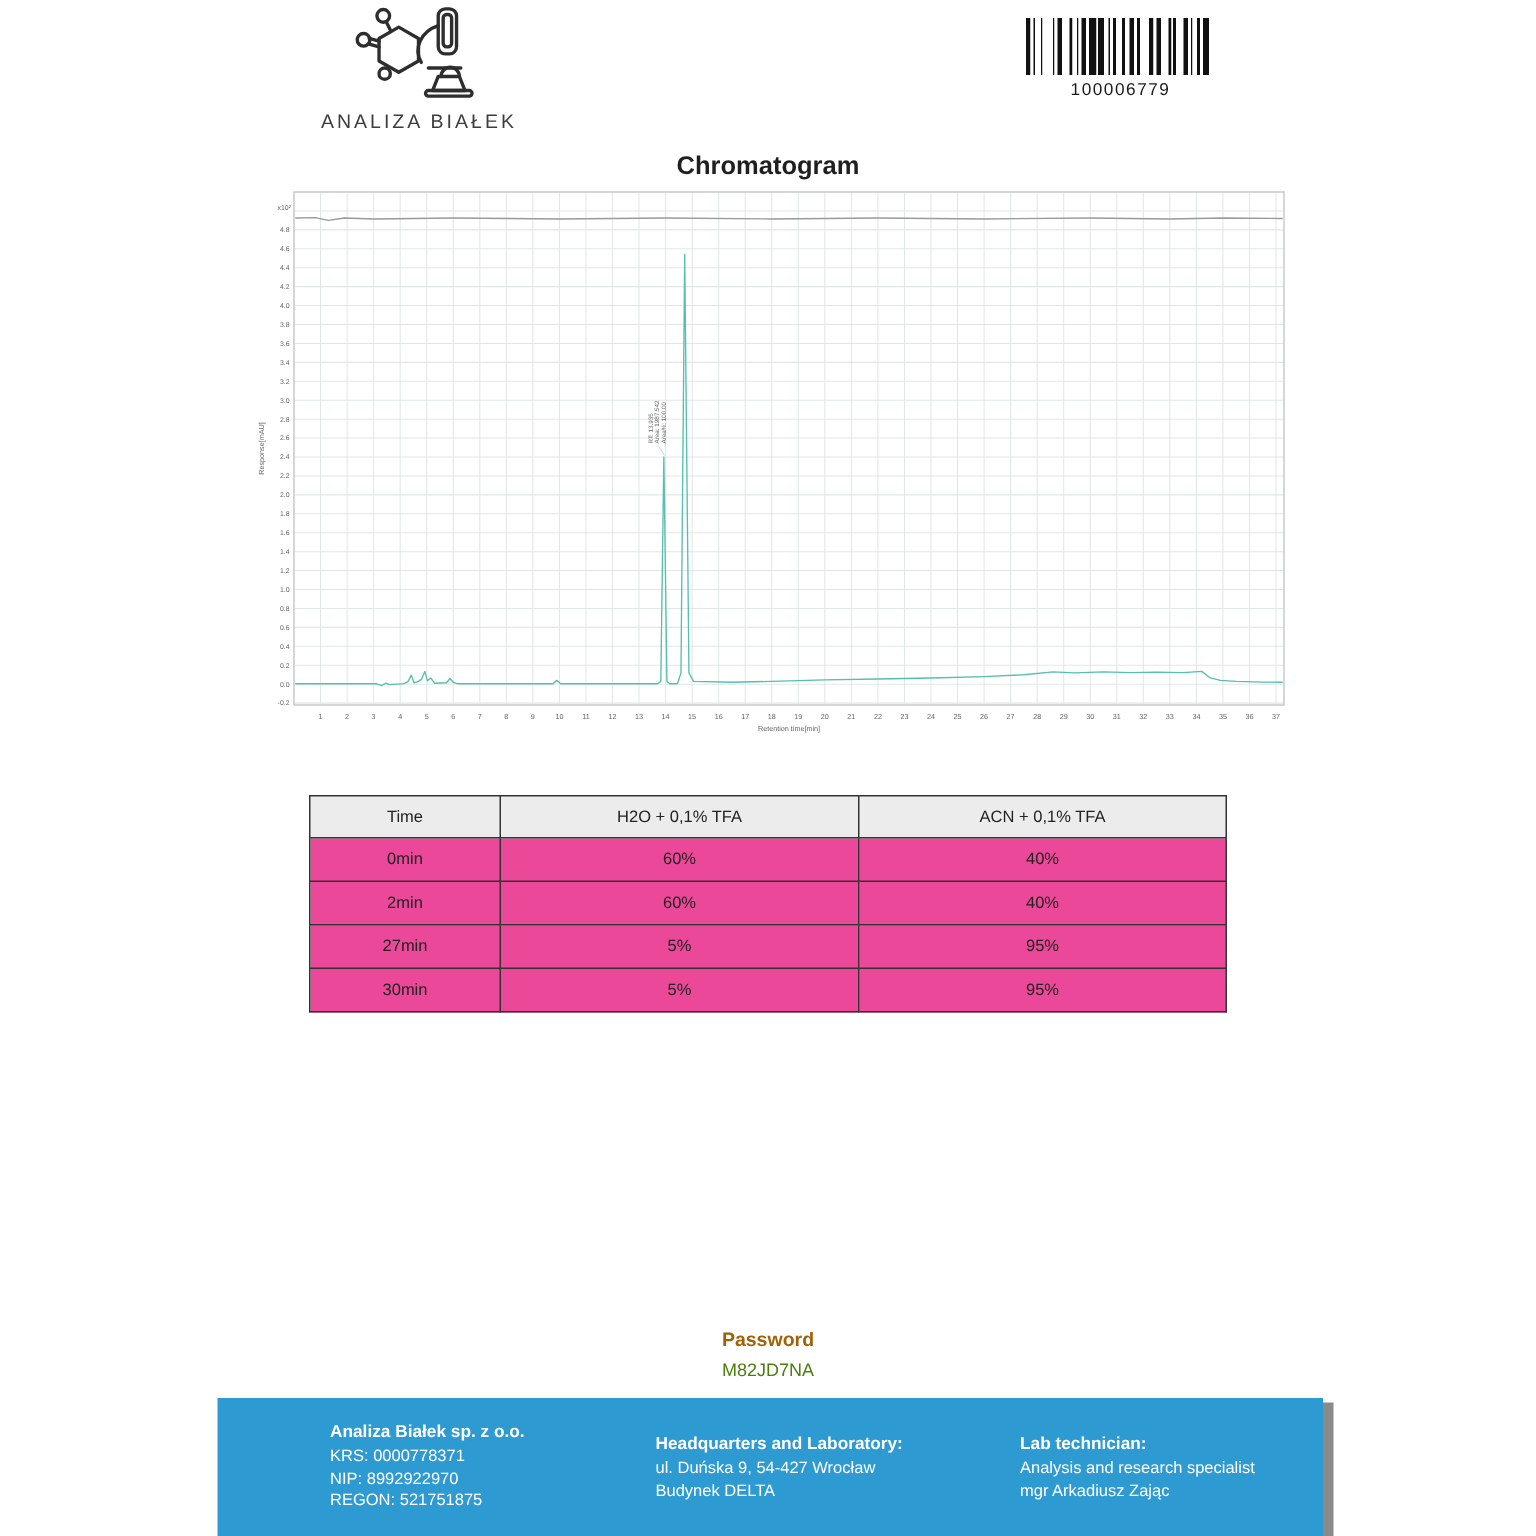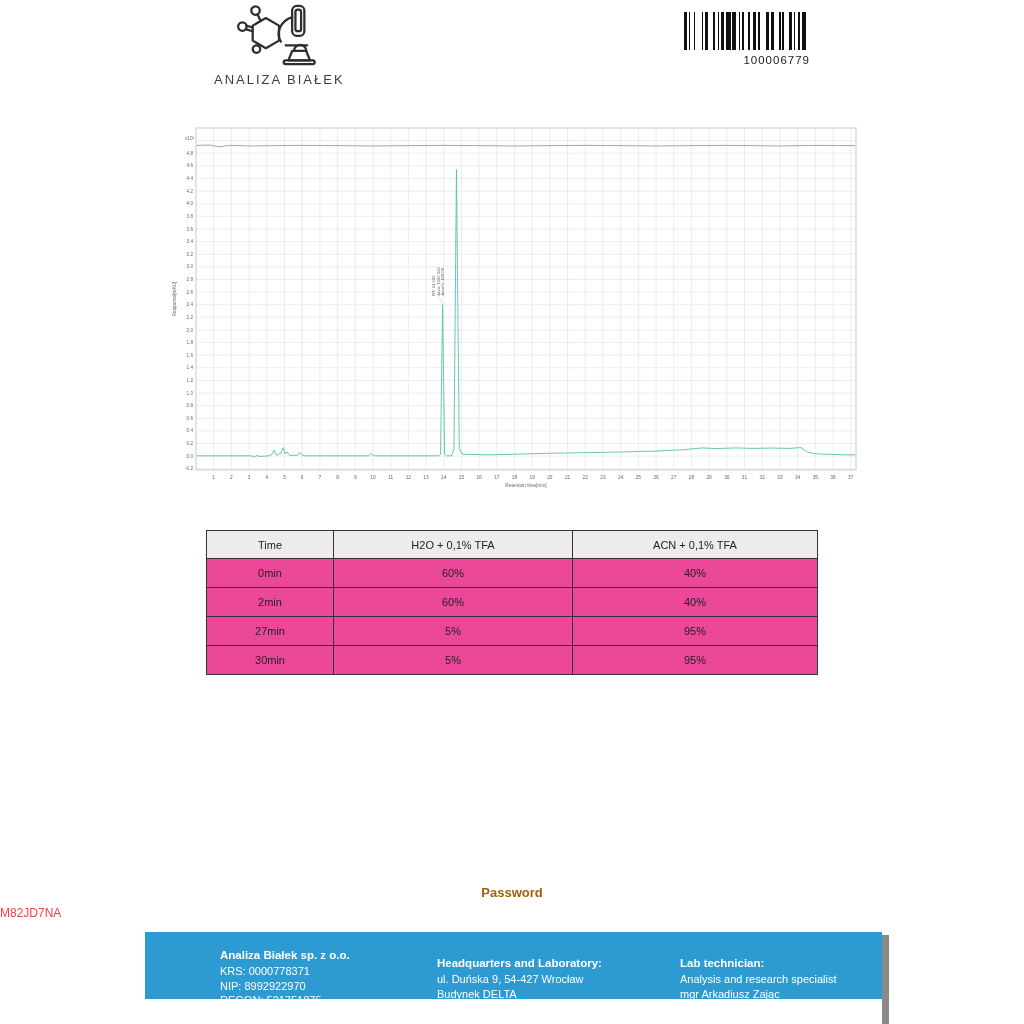--- a/index.html
+++ b/index.html
@@ -2,21 +2,21 @@
 <html><head>
 <meta charset="utf-8">
 <style>
   html,body{margin:0;padding:0;background:#fff;}
   body{font-family:"Liberation Sans","DejaVu Sans",sans-serif;color:#222;}
   .page{position:relative;width:1024px;height:1024px;background:#fff;overflow:hidden;}
 
   
   .logo{position:absolute;left:214px;top:4px;width:130px;text-align:center;}
   .logo-text{margin-top:2px;font-size:13px;letter-spacing:2px;color:#3d3d3d;white-space:nowrap;}
-  .barcode{position:absolute;left:684px;top:12px;width:126px;text-align:right;}
+  .barcode{position:absolute;left:684px;top:12px;width:126px;text-align:center;}
   .barcode-bars{height:38px;display:flex;align-items:stretch;}
   .barcode-bars div{height:100%;}
   .barcode-value{margin-top:4px;font-size:11.5px;color:#1a1a1a;letter-spacing:1px;}
 
   
   .sec-title{position:absolute;width:1024px;text-align:center;font-weight:bold;color:#1f1f1f;font-size:17px;}
   #title-chrom{top:101px;}
   #title-method{top:495px;}
 
   
@@ -27,24 +27,24 @@
   .method-table th,.method-table td{border:1px solid #333;text-align:center;font-size:11px;font-weight:normal;color:#222;padding:0;}
   .method-table th{background:#ececec;height:27px;}
   .method-table td{height:28px;background:#ec4899;}
   .method-table{border:1.5px solid #333;}
   .col-time{width:127px;}
   .col-a{width:239px;}
   .col-b{width:245px;}
 
   
   .password-label{position:absolute;top:885px;width:1024px;text-align:center;font-size:13px;font-weight:bold;color:#a16207;}
-  .password-value{position:absolute;top:906px;width:1024px;font-size:12px;color:#ef4444;}
-
-  
-  .footer{position:absolute;left:145px;top:932px;width:737px;height:67px;background:#2e9ad2;color:#fff;}
+  .password-value{position:absolute;top:906px;width:1024px;text-align:center;font-size:12px;color:#4d7c0f;}
+
+  
+  .footer{position:absolute;left:145px;top:932px;width:737px;height:92px;background:#2e9ad2;color:#fff;}
   .footer-shadow{position:absolute;left:882px;top:935px;width:7px;height:89px;background:#8a8a8a;}
   .f-col{position:absolute;top:16px;font-size:11px;line-height:1.32;}
   .f-col1{left:75px;}
   .f-col2{left:292px;top:24px;}
   .f-col3{left:535px;top:24px;}
   .f-title{font-weight:bold;font-size:11.5px;margin-bottom:1px;}
   .f-line b{font-weight:normal;}
 </style>
 </head>
 <body>
@@ -118,20 +118,21 @@
         <div style="width: 1.28205%; background: rgb(17, 17, 17);"></div>
         <div style="width: 2.5641%; background: rgb(255, 255, 255);"></div>
         <div style="width: 1.28205%; background: rgb(17, 17, 17);"></div>
         <div style="width: 1.28205%; background: rgb(255, 255, 255);"></div>
         <div style="width: 3.84615%; background: rgb(17, 17, 17);"></div>
         <div style="width: 2.5641%; background: rgb(255, 255, 255);"></div>
       </div>
     <div class="barcode-value">100006779</div>
   </div>
 
+  <div class="sec-title" id="title-chrom">Chromatogram</div>
   <div class="chart-wrap" id="chart"><svg width="700" height="368" viewBox="0 0 700 368">
         <line x1="45.69436997319035" y1="2" x2="45.69436997319035" y2="344" stroke="#e1e8e4" stroke-width="0.7"></line>
         <line x1="63.3887399463807" y1="2" x2="63.3887399463807" y2="344" stroke="#e1e8e4" stroke-width="0.7"></line>
         <line x1="81.08310991957106" y1="2" x2="81.08310991957106" y2="344" stroke="#e1e8e4" stroke-width="0.7"></line>
         <line x1="98.7774798927614" y1="2" x2="98.7774798927614" y2="344" stroke="#e1e8e4" stroke-width="0.7"></line>
         <line x1="116.47184986595175" y1="2" x2="116.47184986595175" y2="344" stroke="#e1e8e4" stroke-width="0.7"></line>
         <line x1="134.16621983914212" y1="2" x2="134.16621983914212" y2="344" stroke="#e1e8e4" stroke-width="0.7"></line>
         <line x1="151.86058981233245" y1="2" x2="151.86058981233245" y2="344" stroke="#e1e8e4" stroke-width="0.7"></line>
         <line x1="169.5549597855228" y1="2" x2="169.5549597855228" y2="344" stroke="#e1e8e4" stroke-width="0.7"></line>
         <line x1="187.24932975871315" y1="2" x2="187.24932975871315" y2="344" stroke="#e1e8e4" stroke-width="0.7"></line>

